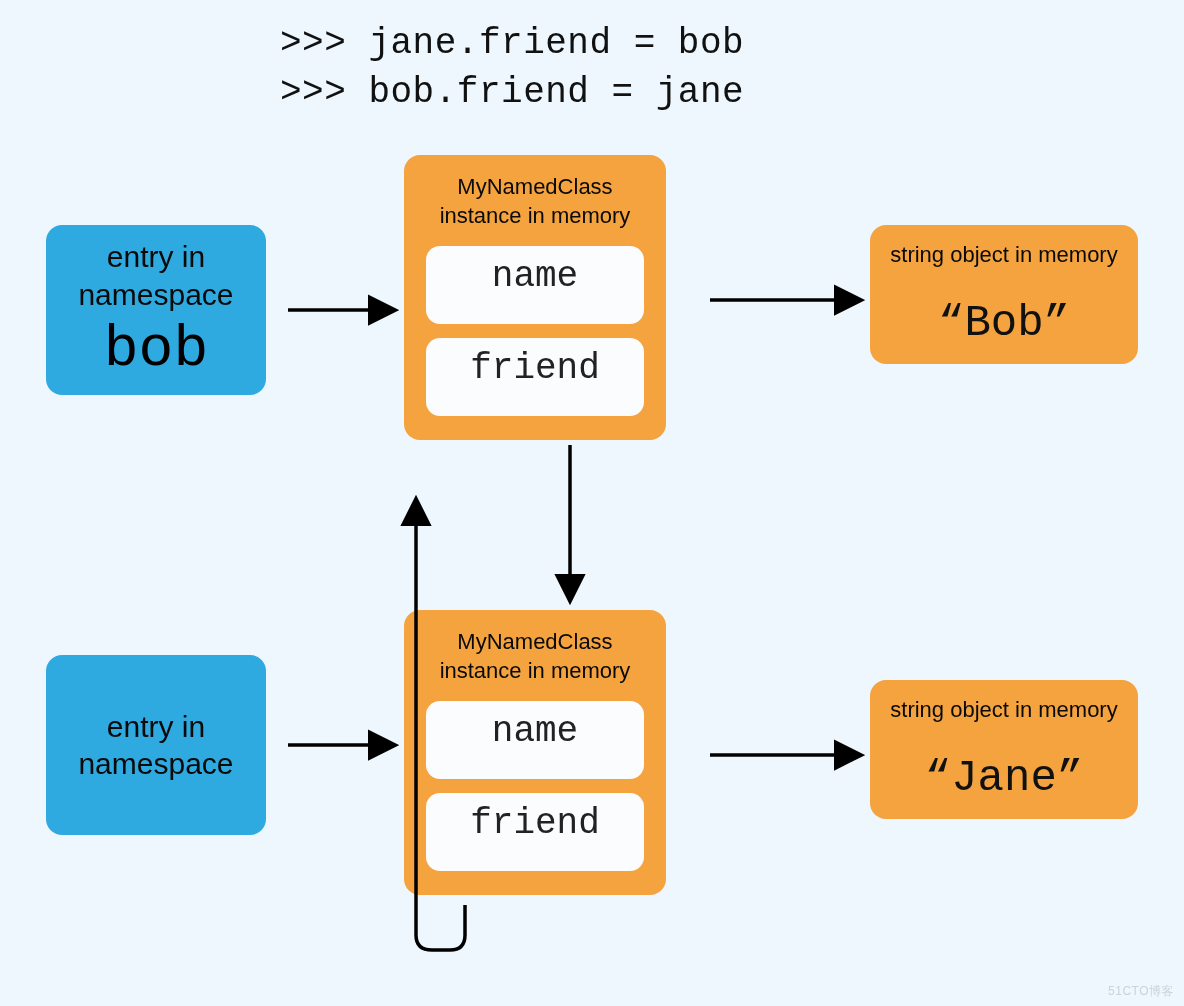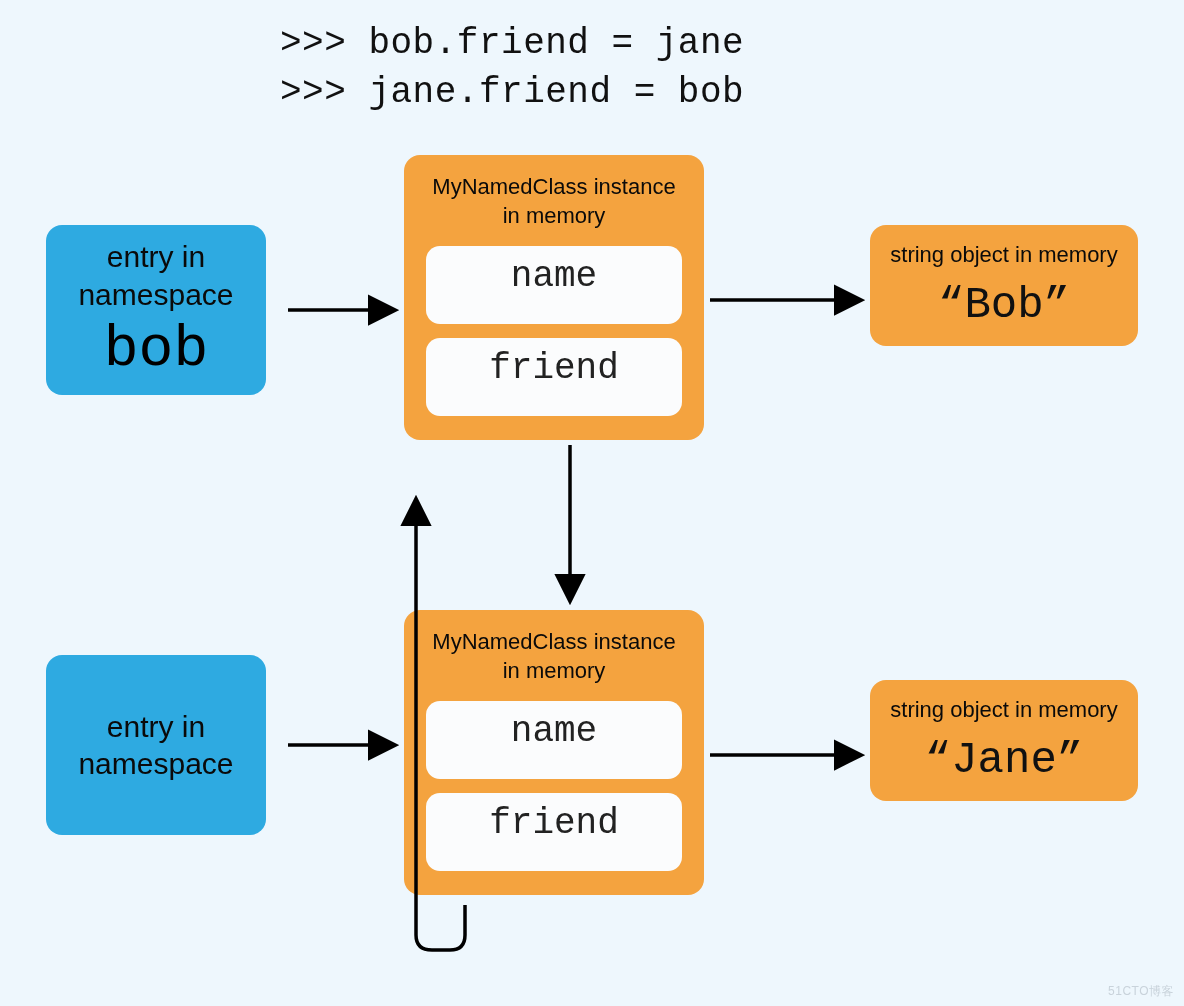--- a/index.html
+++ b/index.html
@@ -45,21 +45,21 @@
     color: #0a0a0a;
   }
   .ns-name {
     font-size: 58px;
     color: #000;
     margin-top: 4px;
   }
 
   
   .instance {
-    width: 300px;
+    width: 262px;
     padding: 18px 22px 24px 22px;
     gap: 14px;
   }
   .instance-label {
     font-size: 22px;
     line-height: 1.3;
     color: #0a0a0a;
     margin-bottom: 2px;
   }
   .attr {
@@ -67,30 +67,31 @@
     border-radius: 14px;
     width: 100%;
     padding: 10px 0 27px 0;
     font-size: 36px;
     color: #222;
   }
 
   .str-box {
     width: 268px;
     padding: 16px 10px;
+    gap: 26px;
   }
   .str-label {
     font-size: 22px;
     line-height: 1.3;
     color: #0a0a0a;
   }
   .str-val {
     font-size: 44px;
     color: #111;
-    margin-top: 10px;
+    margin-top: 2px;
   }
 
   
   svg.arrows {
     position: absolute;
     top: 0; left: 0;
     width: 1184px; height: 1006px;
     pointer-events: none;
   }
 
@@ -100,22 +101,22 @@
     right: 10px;
     font-size: 12px;
     color: #c9d3db;
     letter-spacing: 0.5px;
   }
 </style>
 </head>
 <body>
 
 <div class="code-header mono">
+  <div>&gt;&gt;&gt; jane.friend = bob</div>
   <div>&gt;&gt;&gt; bob.friend = jane</div>
-  <div>&gt;&gt;&gt; jane.friend = bob</div>
 </div>
 
 <div class="box box-blue" style="top:225px; left:46px; width:220px; height:170px;">
   <div class="ns-label sans" style="white-space:pre-line;">entry in namespace</div>
   <div class="ns-name mono">bob</div>
 </div>
 
 <div class="box box-blue" style="top:655px; left:46px; width:220px; height:180px;">
   <div class="ns-label sans">entry in namespace</div>
 </div>

